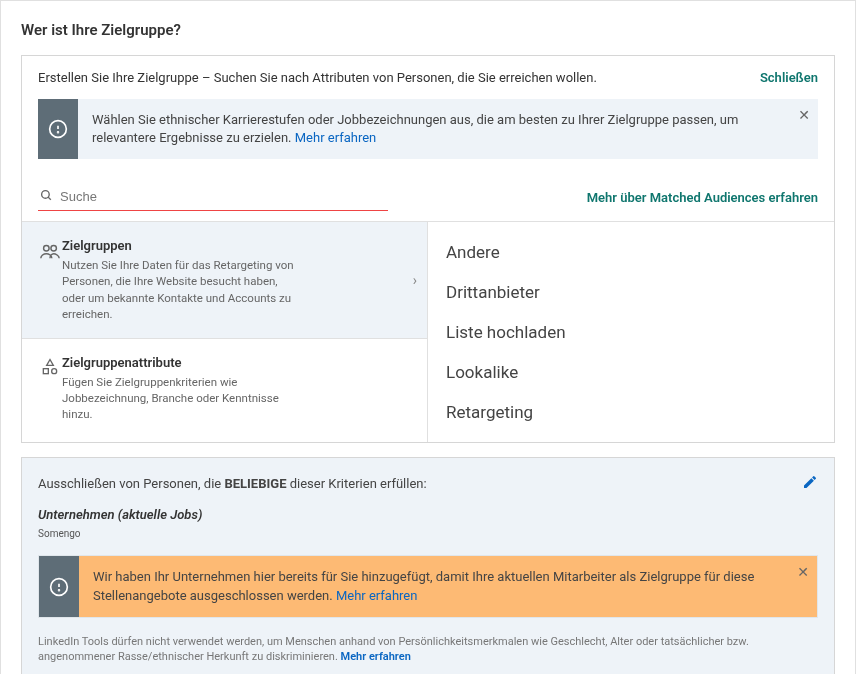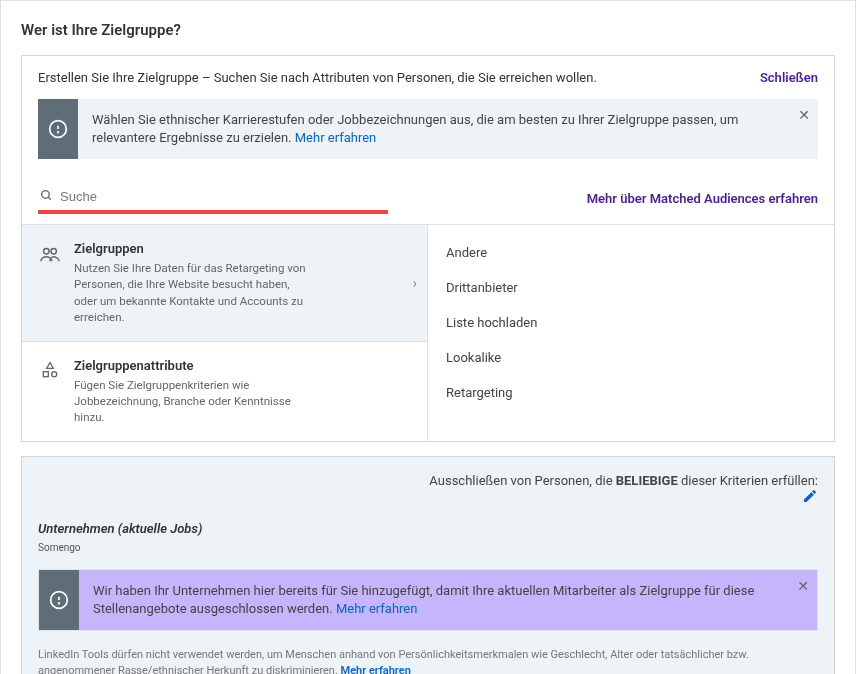--- a/index.html
+++ b/index.html
@@ -2,50 +2,50 @@
 <html><head>
 <meta charset="utf-8">
 <style>
 * { box-sizing: border-box; margin: 0; padding: 0; }
 body { font-family: -apple-system, BlinkMacSystemFont, "Segoe UI", Roboto, Arial, sans-serif; font-size: 13px; color: #333; background: #fff; }
 .container { width: 856px; border: 1px solid #e0e0e0; padding: 20px 20px 0 20px; }
 .heading { font-size: 15px; font-weight: 600; margin-bottom: 16px; }
 .outer-box { border: 1px solid #d6d6d6; }
 .top-bar { display: flex; justify-content: space-between; align-items: center; padding: 14px 16px; gap: 18px; }
 .top-text { font-size: 13px; color: #333; }
-.link { color: #4c1d95; font-weight: 600; cursor: pointer; }
+.link { color: #0f766e; font-weight: 600; cursor: pointer; }
 .link-thin { color: #0a66c2; cursor: pointer; }
 .alert { display: flex; align-items: stretch; background: #eef3f8; border: 0; margin: 0 16px 16px 16px; position: relative; }
 .alert-icon { width: 40px; background: #5e6d77; display: flex; align-items: center; justify-content: center; color: #fff; flex-shrink: 0; }
 .alert-icon svg { width: 20px; height: 20px; }
 .alert-body { padding: 12px 30px 12px 14px; font-size: 13px; line-height: 1.4; color: #444; }
 .alert-close { position: absolute; top: 8px; right: 8px; cursor: pointer; color: #666; font-size: 14px; }
 .search-row { display: flex; justify-content: space-between; align-items: center; padding: 8px 16px 10px 16px; }
-.search-wrap { position: relative; width: 350px; border-bottom: 4px solid #ef4444; }
+.search-wrap { position: relative; width: 350px; border-bottom: 1px solid #ef4444; }
 .search-icon { position: absolute; left: 2px; top: 6px; color: #666; }
 .search-input { border: none; outline: none; padding: 6px 6px 6px 22px; width: 100%; font-size: 13px; color: #333; }
 .search-input::placeholder { color: #777; }
 .panels { display: flex; border-top: 1px solid #e0e0e0; }
 .left-panel { width: 50%; border-right: 1px solid #e0e0e0; }
 .right-panel { width: 50%; padding: 10px 0; }
-.cat-item { display: flex; align-items: flex-start; padding: 16px; gap: 12px; cursor: pointer; position: relative; }
+.cat-item { display: flex; align-items: flex-start; padding: 16px; cursor: pointer; position: relative; }
 .cat-item.active { background: #eef3f8; border-bottom: 1px solid #e0e0e0; }
 .cat-icon { width: 24px; flex-shrink: 0; margin-top: 2px; color: #666; display:flex; justify-content:center; }
 .cat-text { flex: 1; }
 .cat-title { font-size: 13px; font-weight: 600; margin-bottom: 4px; }
 .cat-desc { font-size: 11.5px; color: #666; line-height: 1.4; max-width: 240px; }
 .chevron { position: absolute; right: 10px; top: 50%; transform: translateY(-50%); color: #888; font-size: 14px; }
-.sub-item { padding: 10px 18px; font-size: 13px; color: #444; cursor: pointer; }
+.sub-item { padding: 10px 18px; font-size: 17px; color: #444; cursor: pointer; }
 .exclude-box { background: #eef3f8; border: 1px solid #d6d6d6; margin-top: 14px; padding: 16px; position: relative; }
-.exclude-header { display: flex; justify-content: space-between; align-items: flex-end; margin-bottom: 14px; flex-direction: column; }
+.exclude-header { display: flex; justify-content: space-between; align-items: center; margin-bottom: 14px; }
 .exclude-text { font-size: 13px; color: #444; }
 .edit-icon { color: #0a66c2; cursor: pointer; }
 .crit-label { font-size: 13px; font-weight: 600; margin-bottom: 6px; font-style: italic; }
 .crit-value { font-size: 10px; color: #555; margin-bottom: 16px; }
-.inner-alert { display: flex; background: #c4b5fd; border: 1px solid #e0e6eb; position: relative; margin-bottom: 16px; }
+.inner-alert { display: flex; background: #fdba74; border: 1px solid #e0e6eb; position: relative; margin-bottom: 16px; }
 .legal { font-size: 11px; color: #777; line-height: 1.4; }
 </style>
 </head>
 <body>
 
 <div class="container">
   <div class="heading">Wer ist Ihre Zielgruppe?</div>
 
   <div class="outer-box">
     <div class="top-bar">

